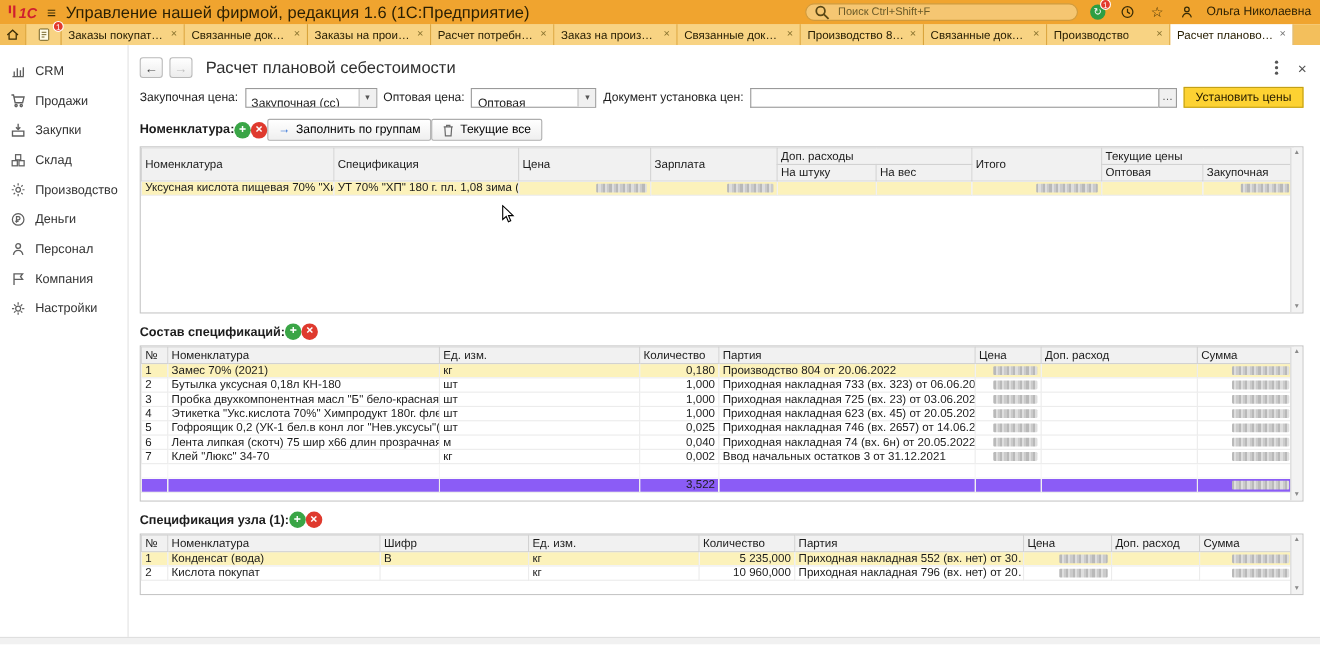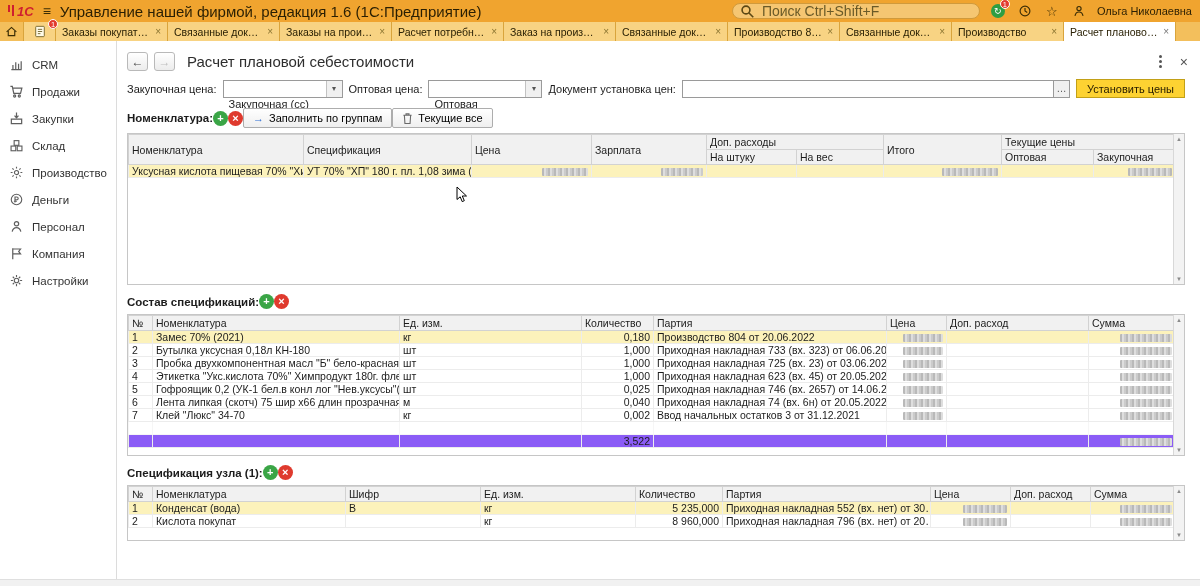--- a/index.html
+++ b/index.html
@@ -12,21 +12,21 @@
   
   .titlebar { height:22px; background:#f0a42f; display:flex; align-items:center; padding:0 8px; gap:9px; }
   .logo { display:flex; gap:2px; }
   .logo i { display:block; width:2px; background:#cf1f2f; }
   .logo i.b1{height:7px} .logo i.b2{height:11px}
   .logo .logo-txt { color:#cf1f2f; font-weight:bold; font-style:italic; font-size:13px; line-height:13px; margin-left:1px; }
   .hamburger { font-size:14px; color:#3a2c05; line-height:14px; }
   .app-title { font-size:15px; color:#2a1f03; white-space:nowrap; }
   .searchbox { margin-left:auto; width:248px; height:16px; background:#f5c672; border:1px solid #d09a3c;
     border-radius:9px; display:flex; align-items:center; gap:5px; padding:0 7px; }
-  .searchbox input { flex:1; background:transparent; border:none; outline:none; font-size:14px; color:#4a3a10;
+  .searchbox input { flex:1; background:transparent; border:none; outline:none; font-size:10px; color:#4a3a10;
     font-family:inherit; }
   .searchbox input::placeholder { color:#6a5a28; }
   .tb-ico { position:relative; width:18px; height:18px; display:flex; align-items:center; justify-content:center;
     color:#3a2c05; font-size:13px; }
   .upd-circle { width:14px; height:14px; border-radius:50%; background:#2e9e43; color:#fff; font-size:9px;
     display:flex; align-items:center; justify-content:center; }
   .badge { position:absolute; top:-3px; right:-3px; width:10px; height:10px; border-radius:50%; background:#e23b2e;
     color:#fff; font-size:7.5px; line-height:9px; text-align:center; border:1px solid #fff; }
   .user-name { font-size:11px; color:#2a1f03; white-space:nowrap; }
   
@@ -53,21 +53,21 @@
     color:#444; font-size:12px; }
   .navbtn.disabled { color:#bfbfbf; }
   .page-title { font-size:15px; color:#2e2e2e; margin-left:6px; white-space:nowrap; }
   .head-right { margin-left:auto; display:flex; align-items:center; gap:16px; }
   .kebab { display:flex; flex-direction:column; gap:2px; padding:2px; }
   .kebab i { width:3px; height:3px; border-radius:50%; background:#555; }
   .closex { font-size:14px; color:#555; line-height:14px; }
   .pricebar { display:flex; align-items:center; gap:6px; padding:4px 15px 5px 10px; }
   .lbl { white-space:nowrap; }
   .combo { display:flex; align-items:stretch; border:1px solid #9a9a9a; background:#fff; height:18px; }
-  .combo .cval { flex:1; padding:17px 5px; white-space:nowrap; overflow:hidden; }
+  .combo .cval { flex:1; padding:7px 5px; white-space:nowrap; overflow:hidden; }
   .combo .cbtn { width:16px; border-left:1px solid #c2c2c2; background:#f0f0f0; display:flex; align-items:center;
     justify-content:center; color:#555; font-size:8px; }
   .docwrap { flex:1; display:flex; align-items:stretch; height:18px; }
   .docwrap input { flex:1; border:1px solid #9a9a9a; border-right:none; font-family:inherit; font-size:11px;
     padding:0 4px; outline:none; }
   .docwrap .cbtn { width:17px; border:1px solid #9a9a9a; background:#f0f0f0; display:flex; align-items:center;
     justify-content:center; color:#555; font-size:10px; }
   .btn-yellow { height:19px; background:#fdd232; border:1px solid #c2a017; font-size:11px; color:#2b2000;
     display:flex; align-items:center; padding:0 10px; font-family:inherit; white-space:nowrap; }
   .secbar { display:flex; align-items:center; gap:0; padding:5px 10px 5px 10px; }
@@ -548,21 +548,21 @@
           <td>Приходная накладная 552 (вх. нет) от 30…</td>
           <td class="r"><span class="red" style="width:44px"></span></td>
           <td></td>
           <td class="r"><span class="red" style="width:52px"></span></td>
         </tr>
         <tr>
           <td>2</td>
           <td>Кислота покупат</td>
           <td></td>
           <td>кг</td>
-          <td class="r">8 960,000</td>
+          <td class="r">10 960,000</td>
           <td>Приходная накладная 796 (вх. нет) от 20…</td>
           <td class="r"><span class="red" style="width:44px"></span></td>
           <td></td>
           <td class="r"><span class="red" style="width:52px"></span></td>
         </tr>
       </tbody>
     </table>
     <div class="vscroll">
       <span>▲</span>
       <span>▼</span>

